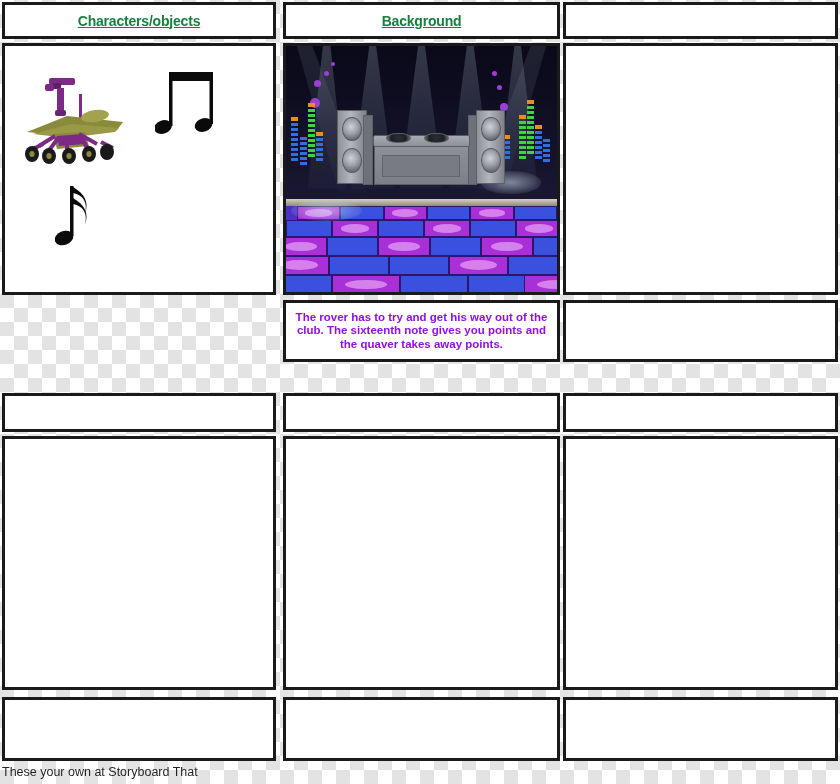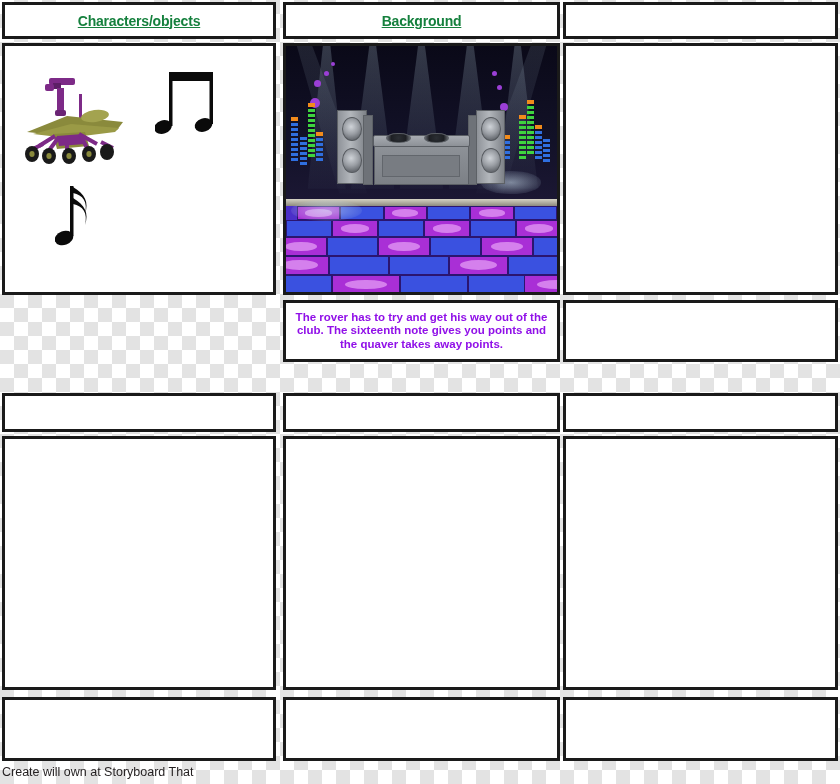--- a/index.html
+++ b/index.html
@@ -510,15 +510,15 @@
   </div>
 
   <div class="cell title-cell c3 r2-title">
     <span class="title-text"></span>
   </div>
   <div class="cell c3 r2-art"></div>
   <div class="cell caption-cell c3 r2-cap">
     <span class="caption-text caption-black"></span>
   </div>
 
-  <div class="footer">Create will own at Storyboard That</div>
+  <div class="footer">These your own at Storyboard That</div>
 
 </div>
 
 </body></html>

